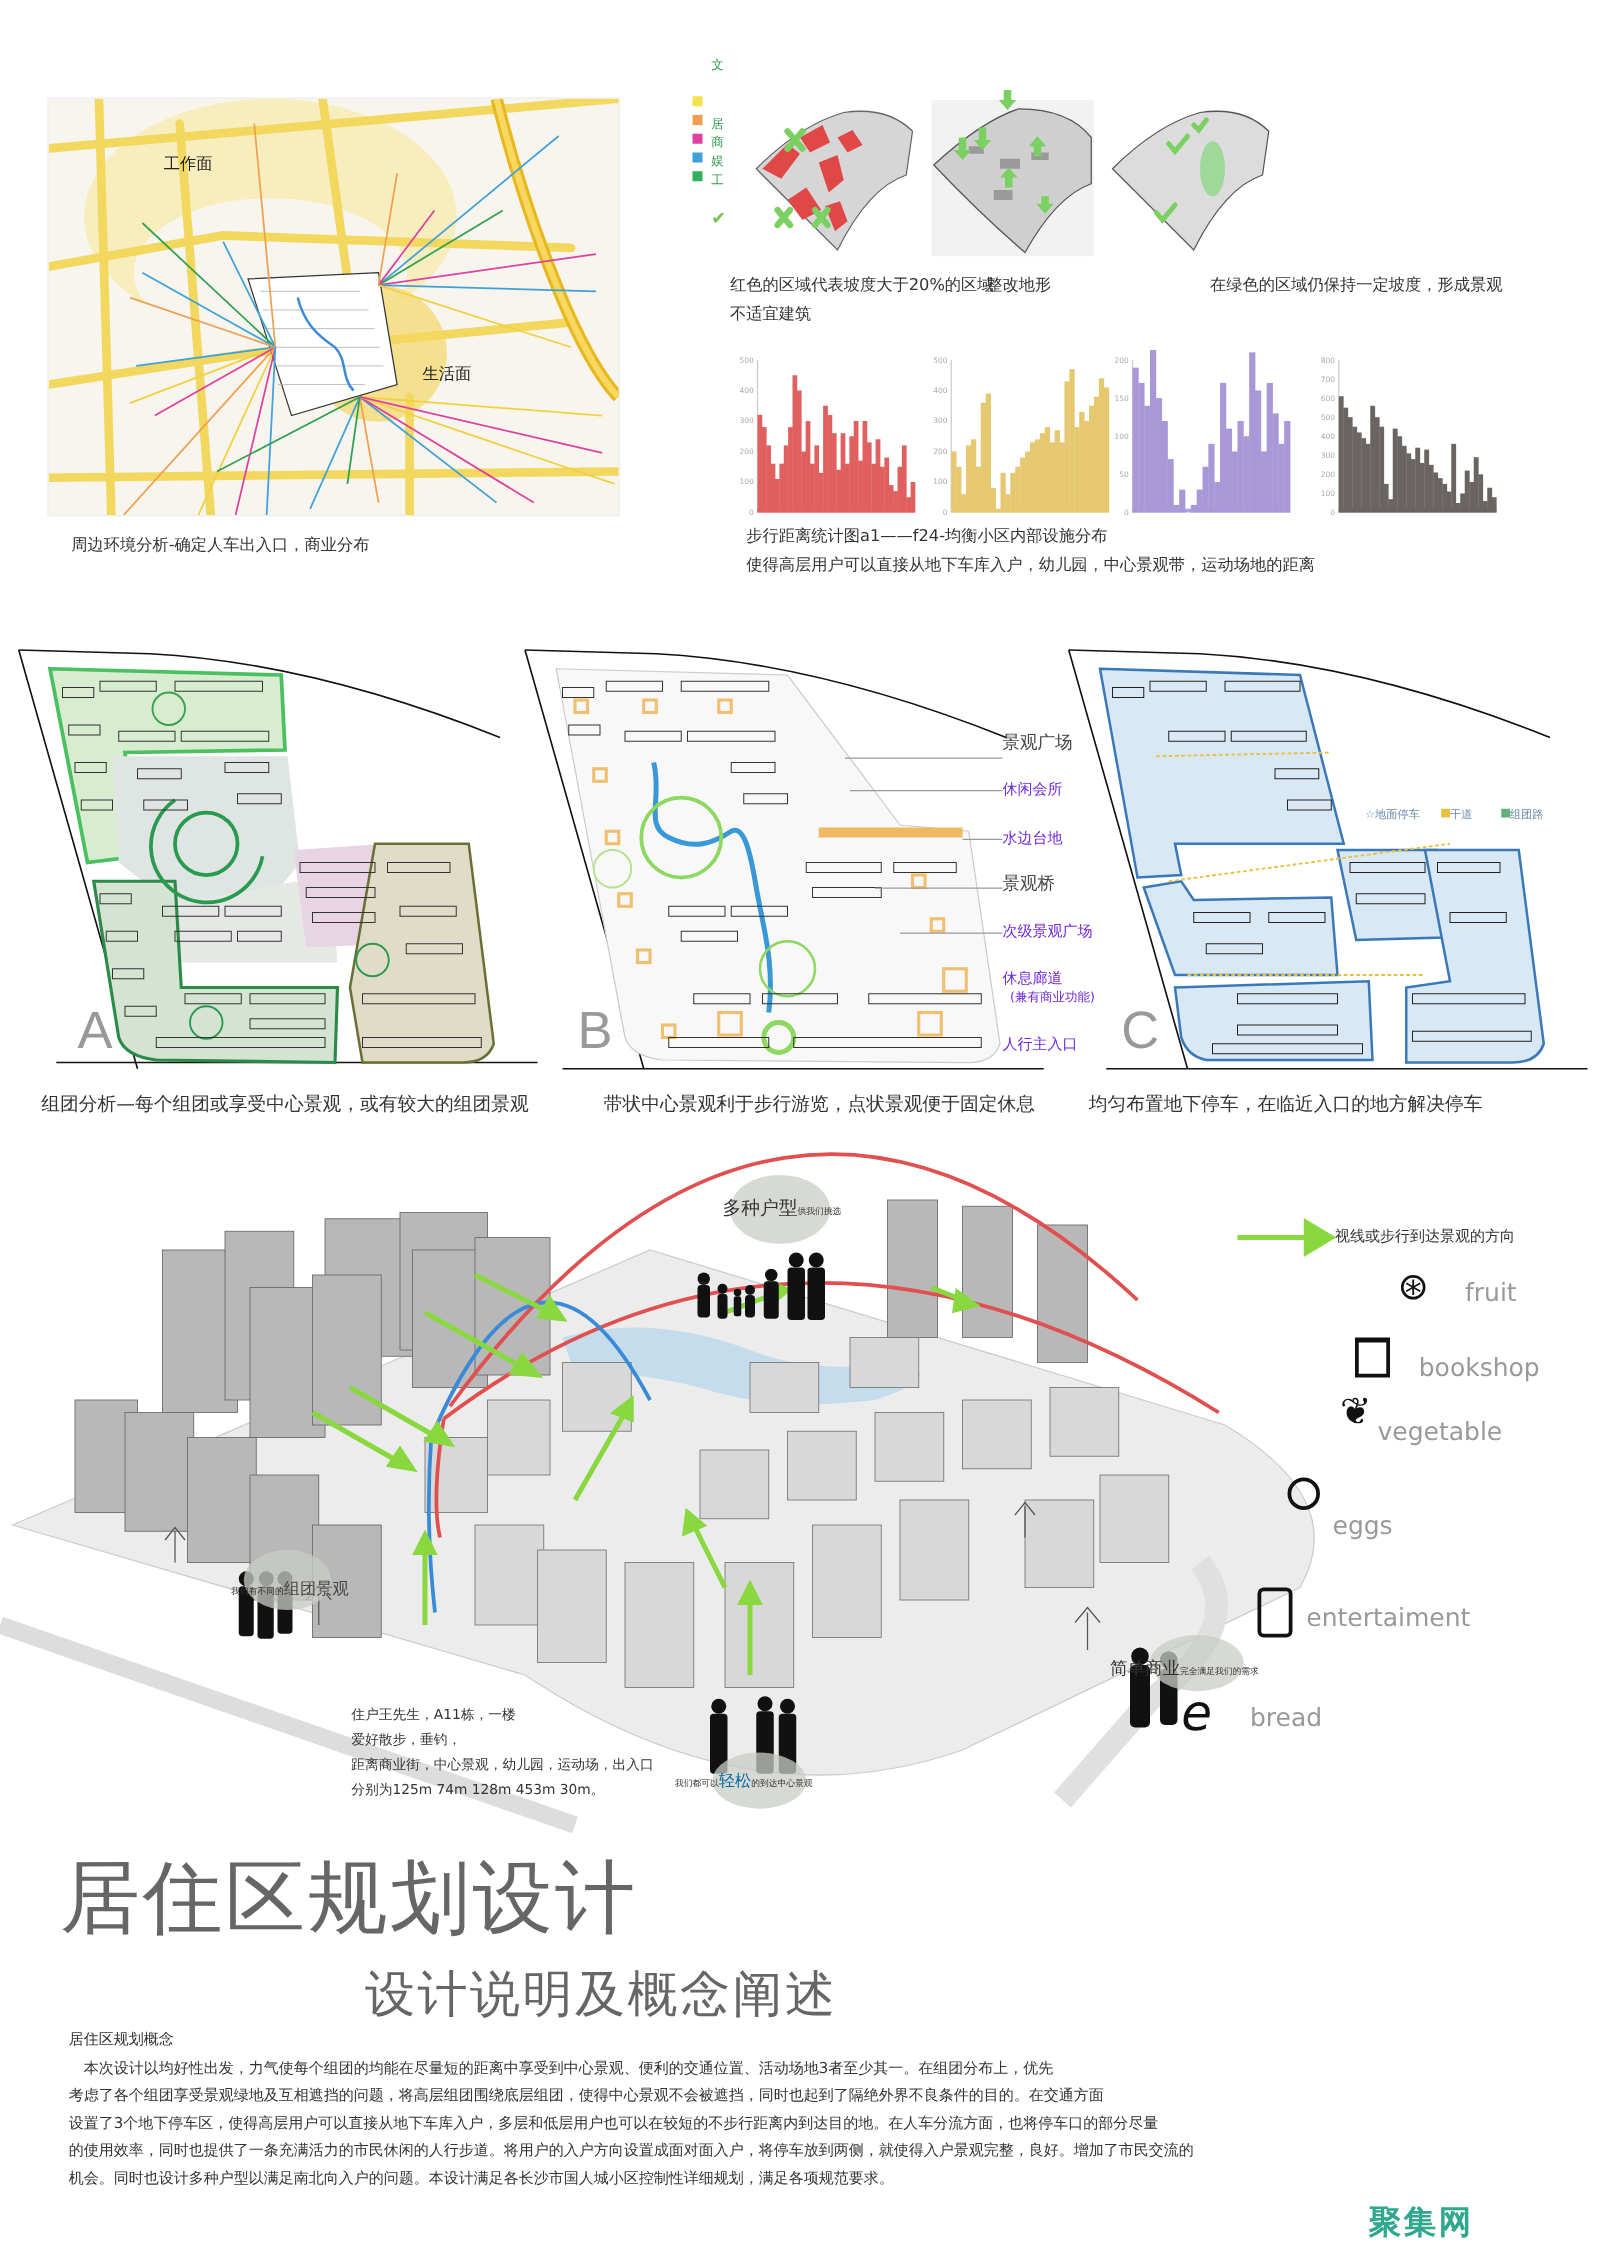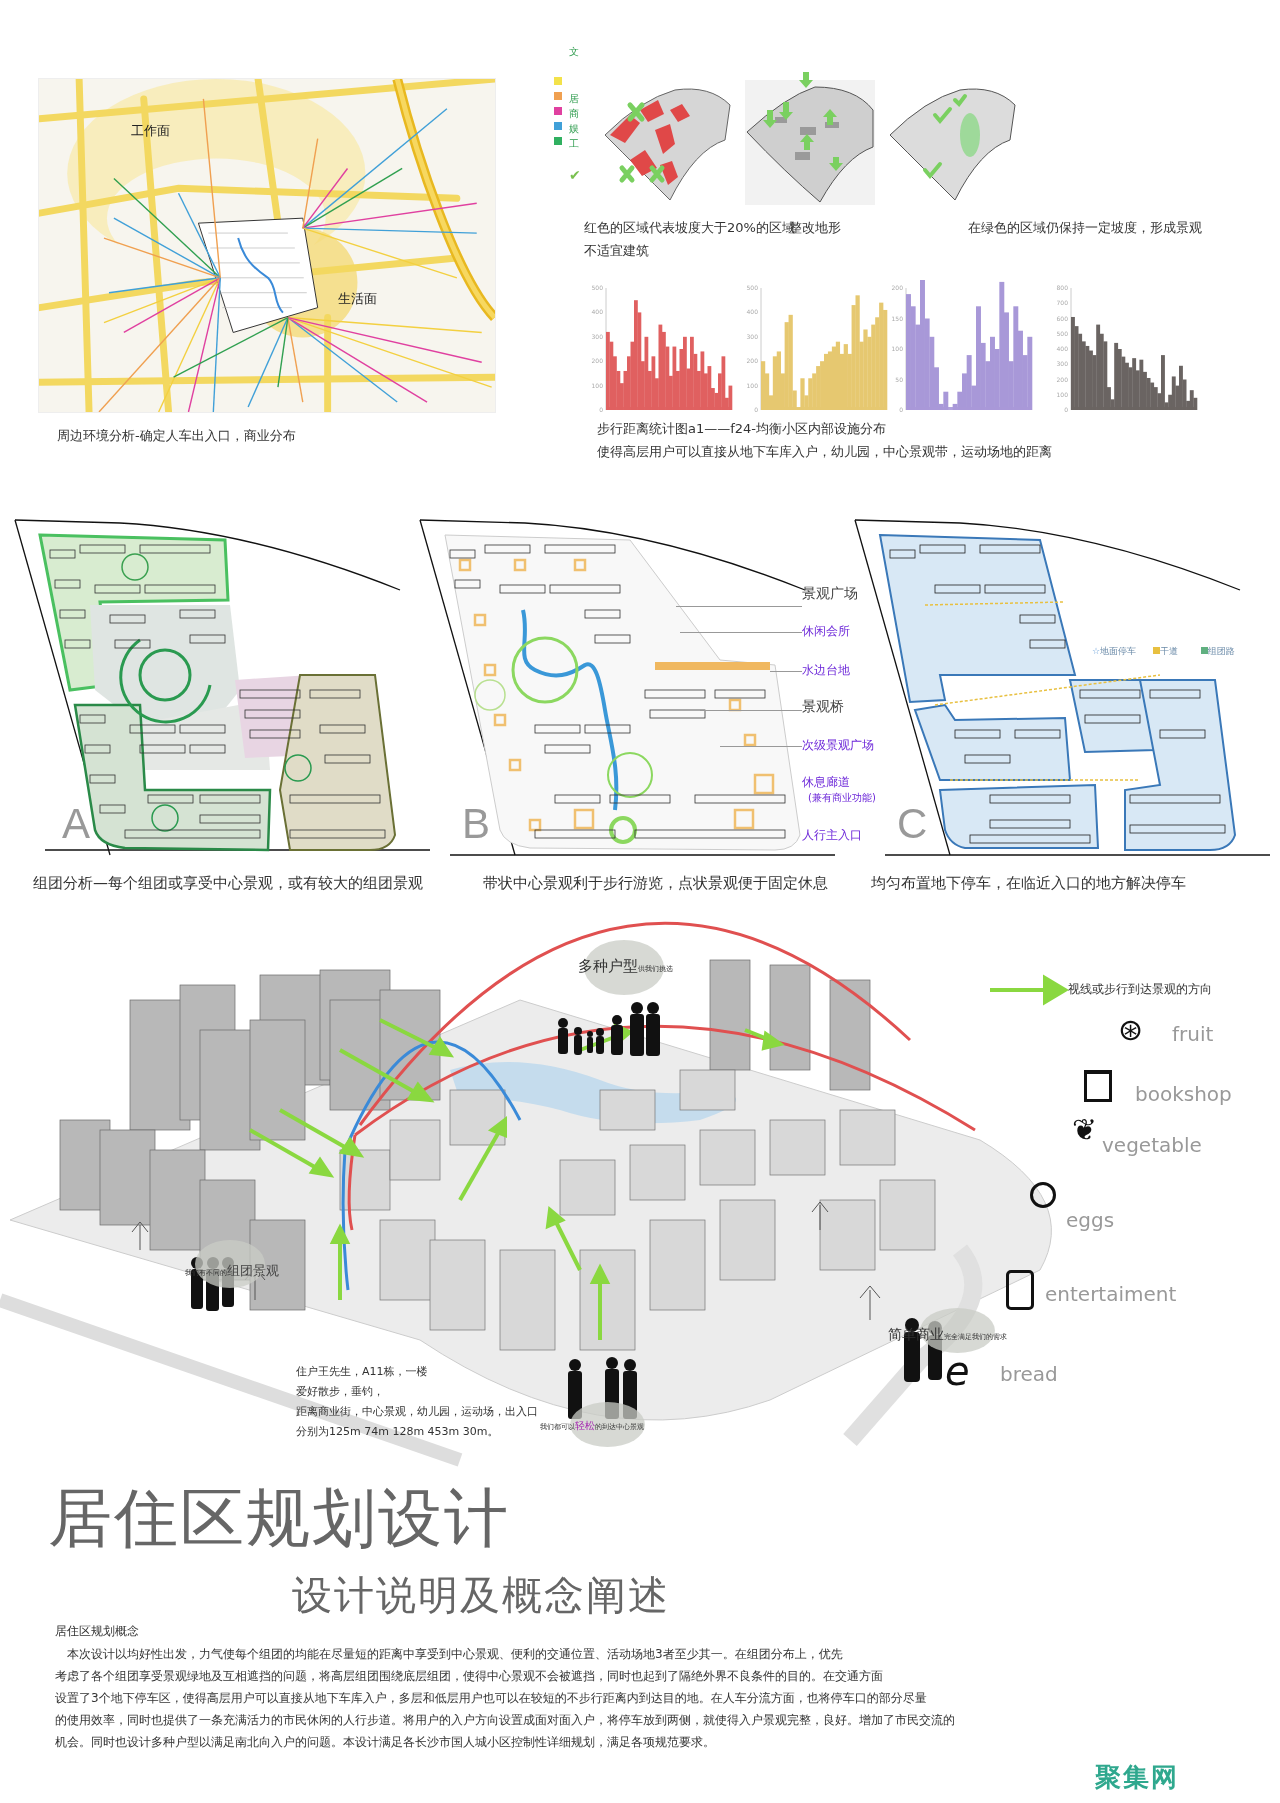--- a/index.html
+++ b/index.html
@@ -14,21 +14,21 @@
   .legend-txt { font-size: 10px; color: #2a9a4a; position: absolute; }
   
   .terrain { width: 135px; height: 115px; }
   .plan-letter { font-size: 42px; color: #999; font-family: "Liberation Sans", sans-serif; }
   .plan-caption { font-size: 15px; color: #333; }
   .plan-label { font-size: 12px; color: #6d28d9; white-space: nowrap; }
   .plan-label.big { font-size: 14px; color: #444; }
   
   #aerial { left: 0; top: 920px; width: 1280px; height: 560px; }
   .bubble { background: #c9ccc6; border-radius: 50%; opacity: 0.75; }
-  .aerial-note { font-size: 11px; color: #333; line-height: 20px; white-space: nowrap; margin-left: 15px; }
+  .aerial-note { font-size: 11px; color: #333; line-height: 20px; white-space: nowrap; }
   .shop-label { font-family: "DejaVu Sans", sans-serif; font-size: 20px; color: #999; }
   
   #main-title { left: 48px; top: 1475px; font-size: 64px; color: #666; letter-spacing: 2px; font-family: "DejaVu Sans", sans-serif; }
   #sub-title { left: 292px; top: 1568px; font-size: 40px; color: #666; letter-spacing: 2px; }
   #concept-head { left: 55px; top: 1623px; font-size: 12px; color: #333; }
   #concept-body { left: 55px; top: 1643px; width: 1040px; font-size: 12px; color: #333; line-height: 22px; }
   #concept-body p { white-space: nowrap; }
   #watermark { left: 1095px; top: 1760px; font-size: 26px; font-weight: bold; color: #2fa88e; letter-spacing: 2px; }
 </style>
 </head>
@@ -638,21 +638,21 @@
   <div class="abs bubble" style="left:584px; top:20px; width:80px; height:55px;"></div>
   <div class="abs" style="left:578px; top:36px; white-space:nowrap;">
     <span style="font-size:15px; color:#333;">多种户型</span><span style="font-size:7px; color:#333;">供我们挑选</span>
   </div>
   <div class="abs bubble" style="left:195px; top:320px; width:70px; height:48px;"></div>
   <div class="abs" style="left:185px; top:340px; white-space:nowrap;">
     <span style="font-size:7px; color:#333;">我们有不同的</span><span style="font-size:13px; color:#444;">组团景观</span>
   </div>
   <div class="abs bubble" style="left:570px; top:482px; width:75px; height:45px;"></div>
   <div class="abs" style="left:540px; top:494px; white-space:nowrap;">
-    <span style="font-size:7px; color:#333;">我们都可以</span><span style="font-size:10px; color:#a21caf;">轻松</span><span style="font-size:7px; color:#333;text-align:right;">的到达中心景观</span>
+    <span style="font-size:7px; color:#333;">我们都可以</span><span style="font-size:13px; color:#0369a1;">轻松</span><span style="font-size:7px; color:#333;text-align:right;">的到达中心景观</span>
   </div>
   <div class="abs bubble" style="left:920px; top:388px; width:75px; height:45px;"></div>
   <div class="abs" style="left:888px; top:404px; white-space:nowrap;">
     <span style="font-size:14px; color:#333;">简单商业</span><span style="font-size:7px; color:#333;">完全满足我们的需求</span>
   </div>
 
   <div class="abs" style="left:1068px; top:61px; font-size:12px; color:#333; white-space:nowrap;">视线或步行到达景观的方向</div>
 
   <div class="abs" style="left:281px; top:442px;">
     <div class="aerial-note">住户王先生，A11栋，一楼</div>

